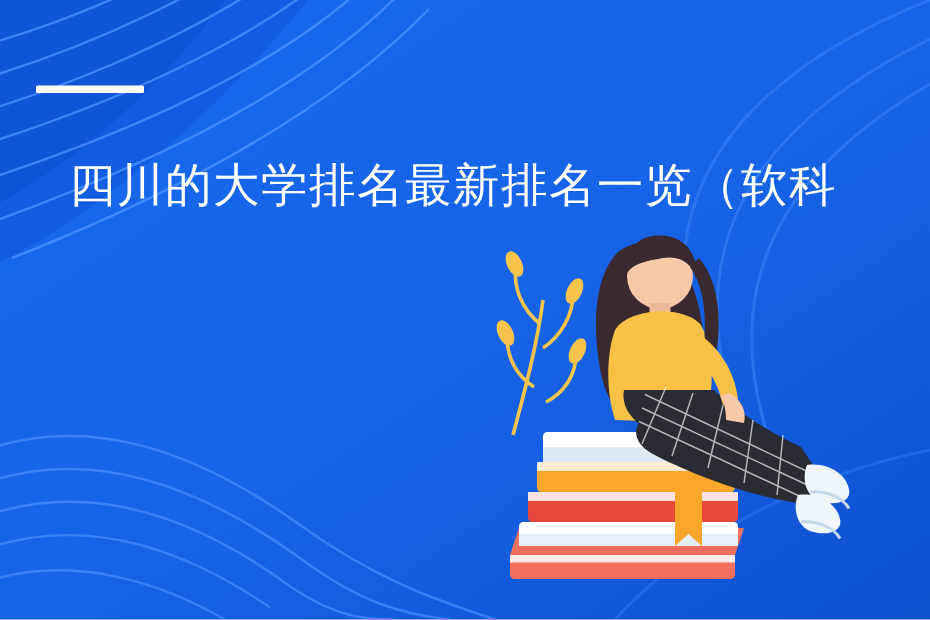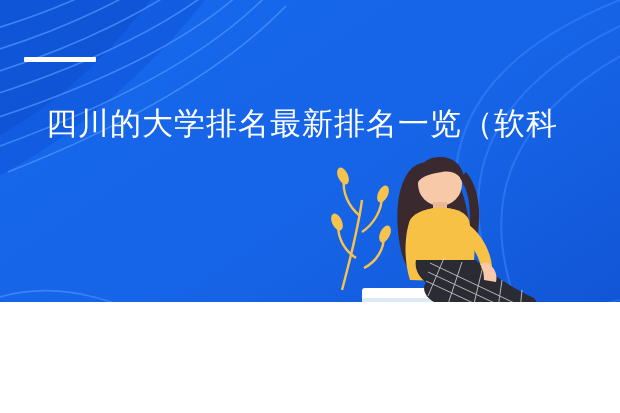--- a/index.html
+++ b/index.html
@@ -3,21 +3,21 @@
 <meta charset="utf-8">
 <style>
   html, body {
     margin: 0;
     padding: 0;
     background: #ffffff;
   }
   #poster {
     position: relative;
     width: 620px;
-    height: 302px;
+    height: 413px;
     overflow: hidden;
     background: #a21caf;
     font-family: "Liberation Sans", sans-serif;
   }
   .bg-svg {
     position: absolute;
     top: 0; left: 0;
     width: 620px;
     height: 413px;
   }

